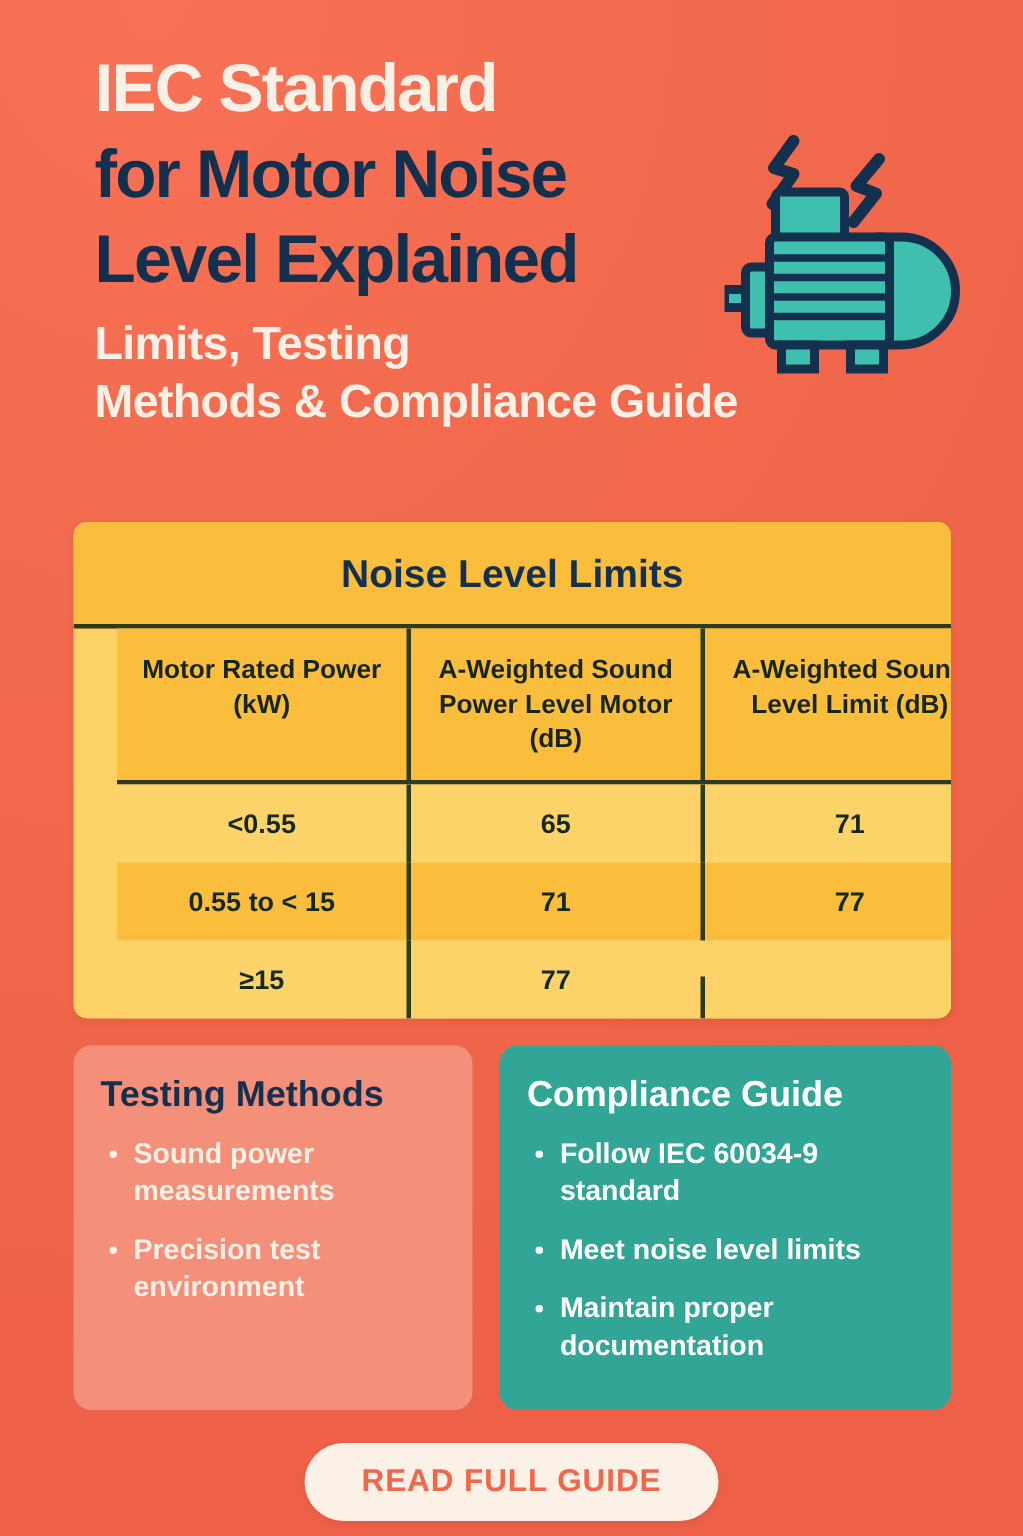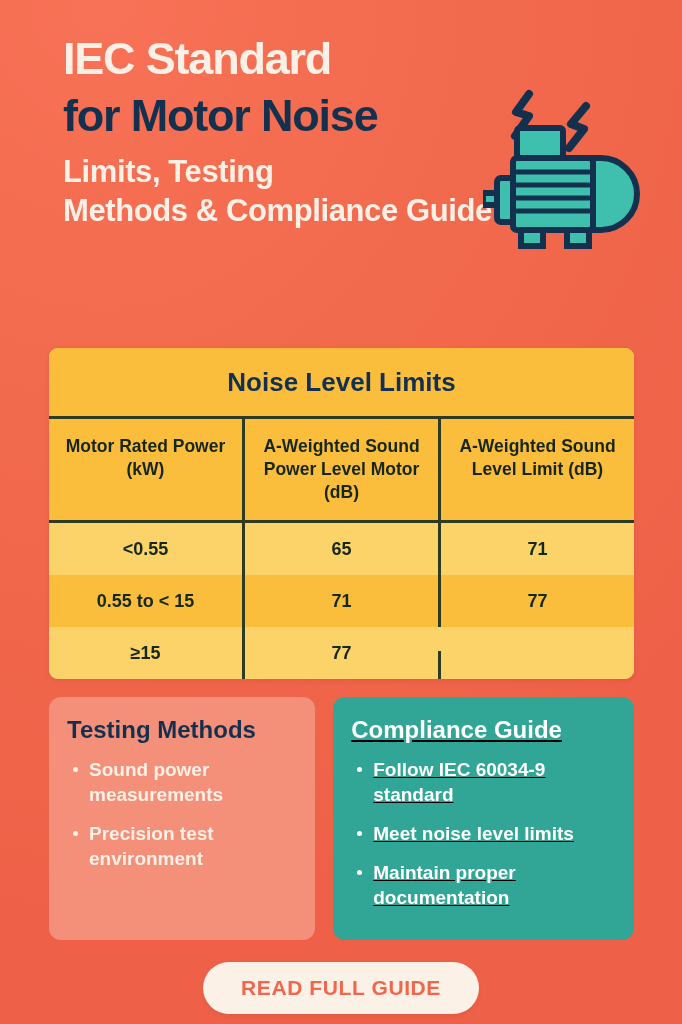--- a/index.html
+++ b/index.html
@@ -74,20 +74,21 @@
     color: #14304F;
     font-weight: 700;
     font-size: 26px;
     text-align: center;
     padding: 19px 10px 18px 10px;
     border-bottom: 3px solid #2C3B22;
   }
   .table-row {
     display: flex;
     width: 100%;
+    margin-left: 29px;
   }
   .table-row.head {
     background: #FBBE3C;
     border-bottom: 3px solid #2C3B22;
   }
   .table-row.r-light { background: #FCD368; align-items: flex-end; }
   .table-row.r-deep  { background: #FBBE3C; }
 
   .cell {
     flex: 1 1 0;
@@ -131,21 +132,20 @@
   }
   .card.testing {
     width: 283px;
     background: #F4907A;
     min-height: 243px;
   }
   .card.compliance {
     width: 320px;
     background: #31A596;
     min-height: 243px;
-    text-decoration: underline;
   }
   .card-title {
     font-weight: 700;
     font-size: 24px;
     line-height: 30px;
     margin-bottom: 12px;
   }
   .card.testing .card-title { color: #14304F; }
   .card.compliance .card-title { color: #FFFFFF; }
 
@@ -197,20 +197,21 @@
   }
 </style>
 </head>
 <body>
 
 <div class="poster">
 
   <div class="header">
     <div class="title-line cream">IEC Standard</div>
     <div class="title-line navy">for Motor Noise</div>
+    <div class="title-line navy">Level Explained</div>
     <div class="subtitle">
       <div>Limits, Testing</div>
       <div>Methods &amp; Compliance Guide</div>
     </div>
   </div>
 
   <div class="motor-icon">
     <svg viewBox="0 0 160 190" width="160" height="190" aria-hidden="true">
       <g fill="none" stroke="#14304F" stroke-width="8" stroke-linecap="round" stroke-linejoin="round">
 

